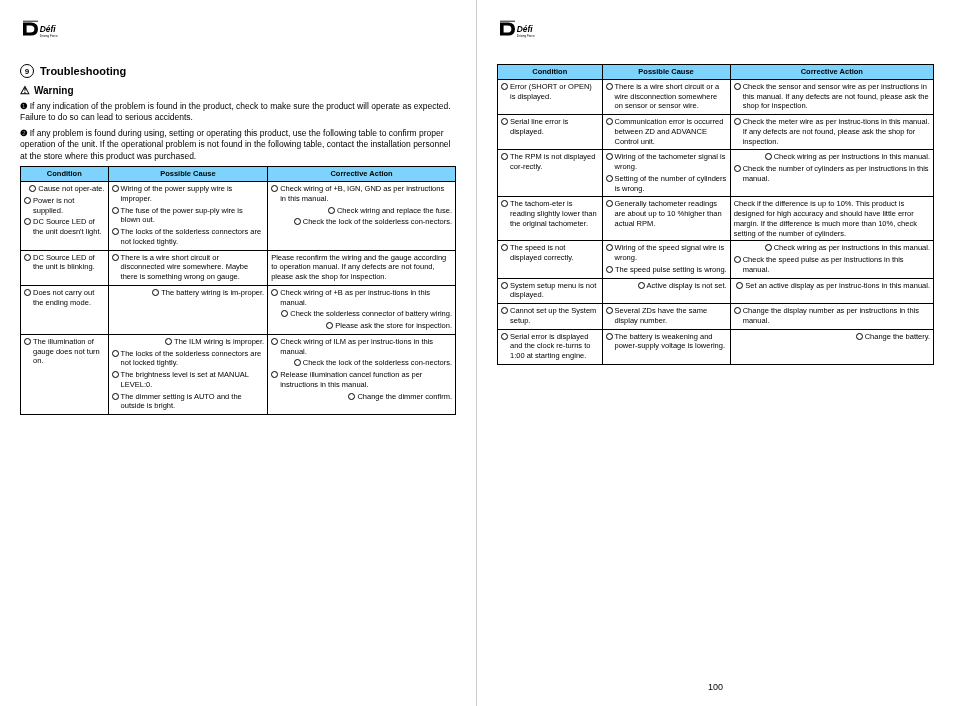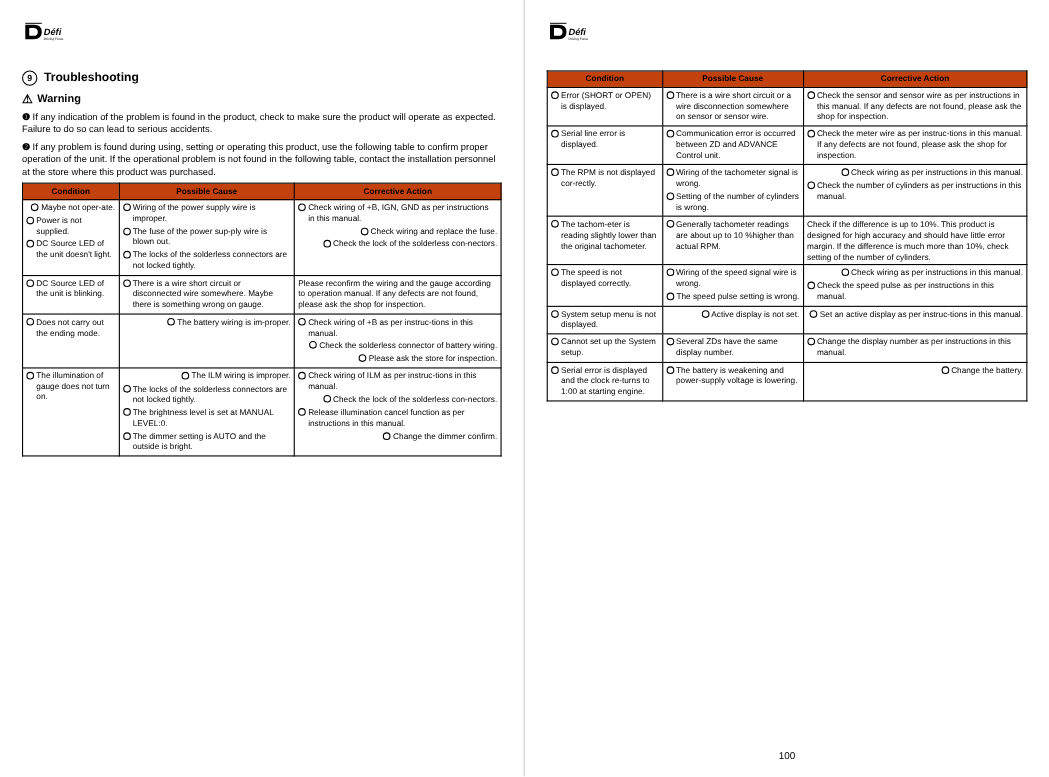--- a/index.html
+++ b/index.html
@@ -84,21 +84,21 @@
       line-height: 1.3;
     }
     th, td {
       border: 1px solid #000;
       padding: 2px 3px;
       vertical-align: top;
     }
     th {
       text-align: center;
       font-weight: bold;
-      background: #c2410c;
+      background: #7dd3fc;
     }
     .page-num {
       text-align: center;
       font-size: 9px;
       margin-top: auto;
       padding-top: 6px;
     }
     .radio-item {
       display: flex;
       align-items: flex-start;
@@ -162,21 +162,21 @@
         <th>Corrective Action</th>
       </tr>
     </thead>
     <tbody>
 
       <tr>
         <td>
           <div class="cell-content">
             <div class="radio-item">
                 <span class="radio"></span>
-                <span>Maybe not oper-ate.</span>
+                <span>Cause not oper-ate.</span>
               </div>
             <div class="radio-item">
                 <span class="radio"></span>
                 <span>Power is not supplied.</span>
               </div>
             <div class="radio-item">
                 <span class="radio"></span>
                 <span>DC Source LED of the unit doesn't light.</span>
               </div>
           </div>

